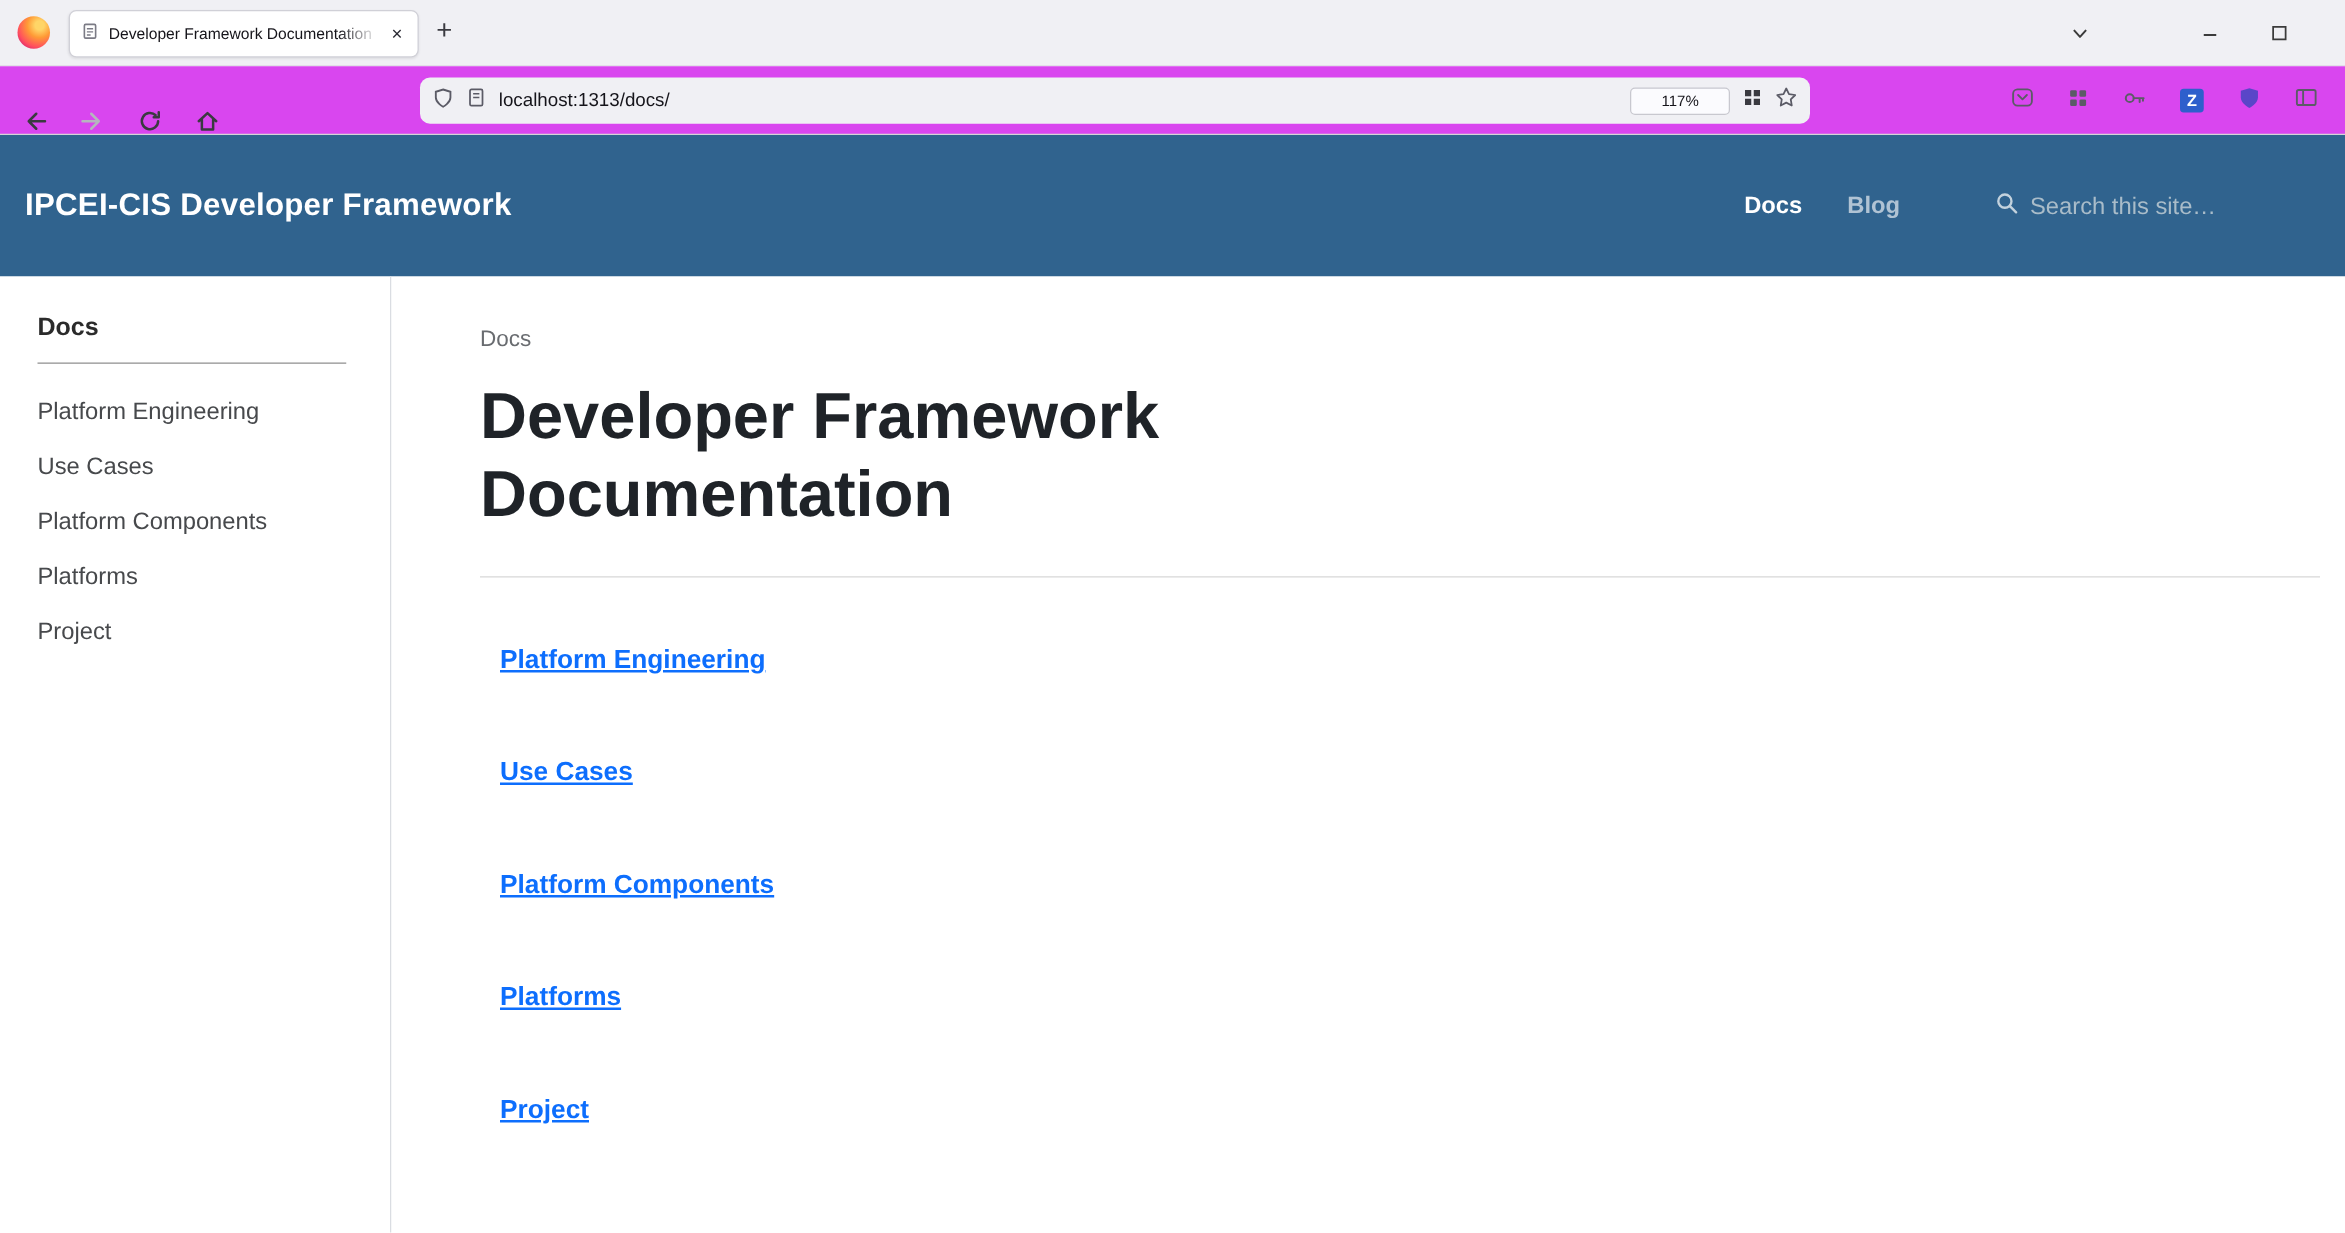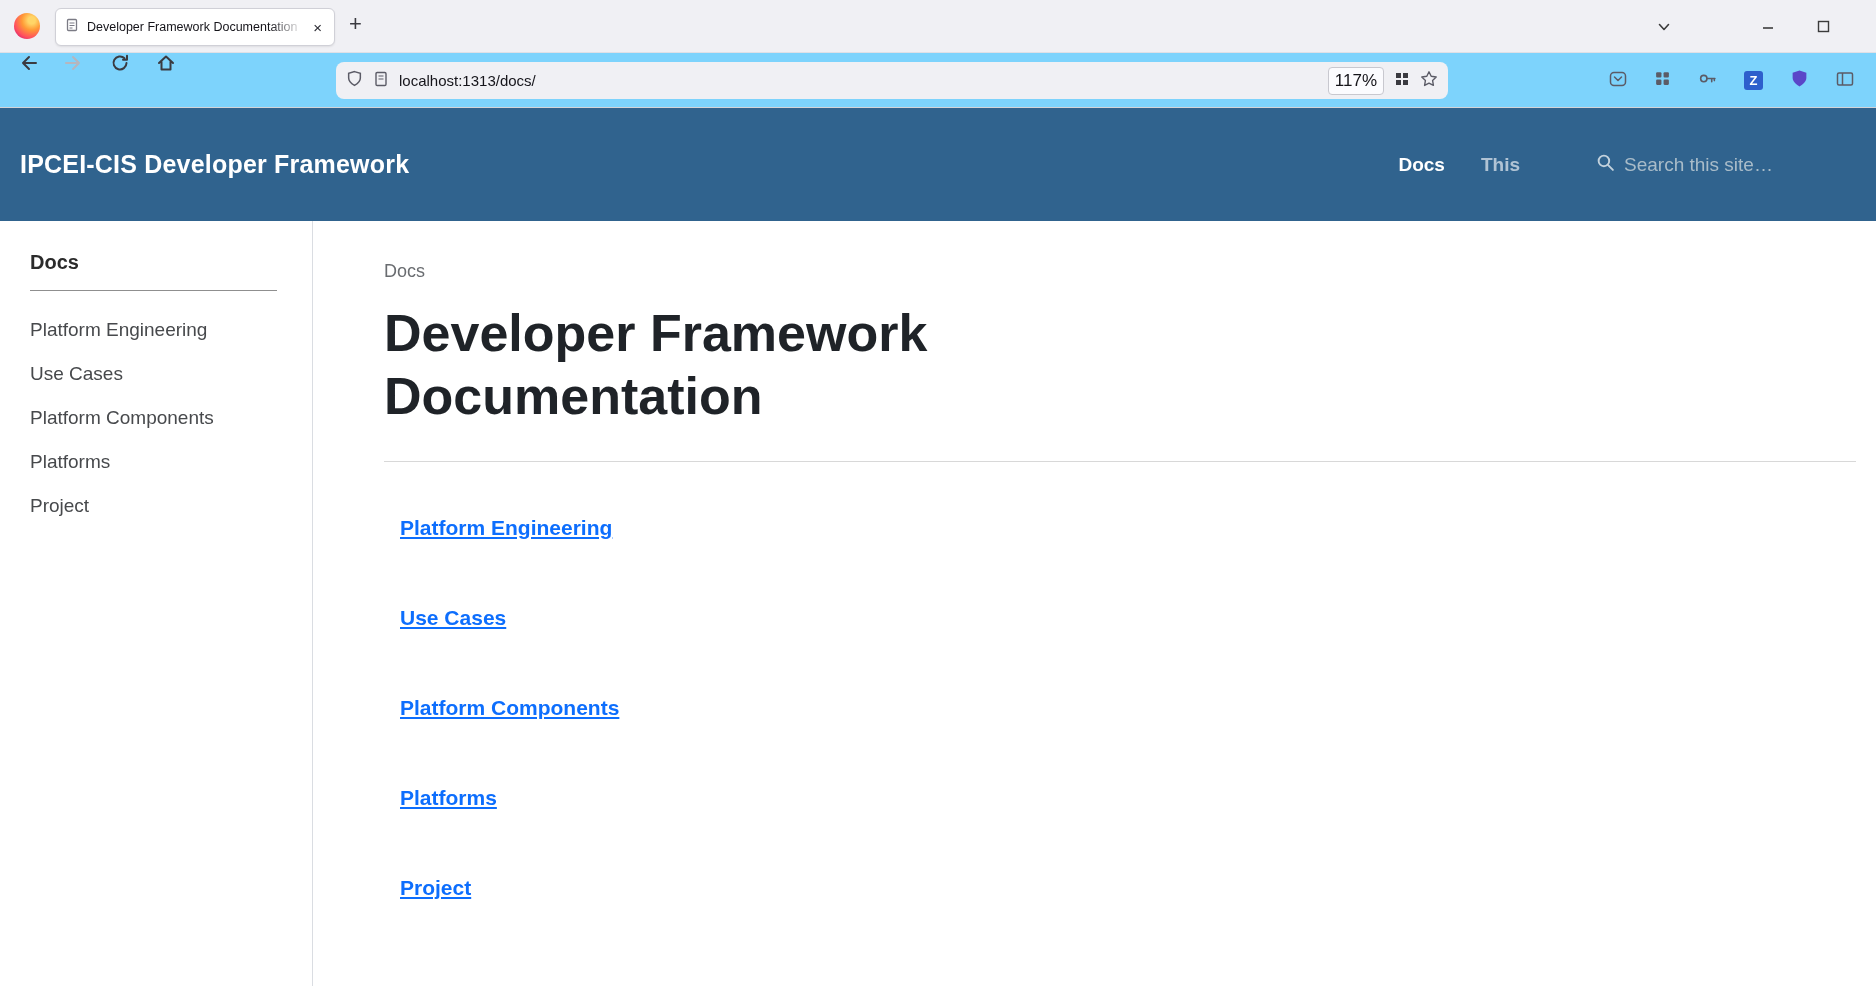--- a/index.html
+++ b/index.html
@@ -15,30 +15,30 @@
          border:1px solid #d0d0d7; border-radius:6px; display:flex; align-items:center;
          padding:0 9px; box-shadow:0 1px 2px rgba(0,0,0,.08); }
   .tab-title { flex:1; margin-left:8px; font-size:12.5px; color:#15141a; white-space:nowrap; overflow:hidden;
                -webkit-mask-image:linear-gradient(to right,#000 82%,transparent 97%);
                mask-image:linear-gradient(to right,#000 82%,transparent 97%); }
   .tab-close { font-size:15px; color:#2b2b33; line-height:1; padding:2px 3px; cursor:default; }
   .newtab { position:absolute; left:349px; top:11px; font-size:22px; font-weight:400; color:#3a3a40; }
   .winbtn { position:absolute; top:0; height:53px; display:flex; align-items:center; }
   .wb-chevron { left:1657px; } .wb-min { left:1761px; } .wb-max { left:1817px; }
 
-  .toolbar { position:relative; height:55px; background:#7dd3fc; border-bottom:1px solid #d4d4d8;
-             display:flex; align-items:flex-start; padding-left:18px; }
+  .toolbar { position:relative; height:55px; background:#d946ef; border-bottom:1px solid #d4d4d8;
+             display:flex; align-items:flex-end; padding-left:18px; }
   .navicons { display:flex; align-items:center; gap:26px; }
   .navicons .ibtn { width:20px; height:20px; display:flex; align-items:center; justify-content:center; }
   .urlbar { position:absolute; left:336px; top:9px; width:1112px; height:37px; background:#f0f0f4;
             border-radius:8px; display:flex; align-items:center; padding:0 10px; gap:10px; }
   .url-text { flex:1; font-size:15px; color:#15141a; white-space:nowrap; }
   .url-text .host { color:#15141a; } .url-text .rest { color:#15141a; }
-  .zoom-badge { font-size:17px; color:#15141a; background:#fbfbfe; border:1px solid #c8c8cf;
-                border-radius:4px; padding:3px 6px; }
+  .zoom-badge { font-size:12px; color:#15141a; background:#fbfbfe; border:1px solid #c8c8cf;
+                border-radius:4px; padding:3px 24px; }
   .rightcluster { position:absolute; right:0; top:0; height:55px; display:flex; align-items:center;
                   gap:27px; padding-right:22px; }
   .zotero { width:19px; height:19px; background:#2e5fcc; border-radius:3px; color:#fff; font-weight:700;
             font-size:13px; display:flex; align-items:center; justify-content:center; }
 
   
   .site-header { height:113px; background:#30638E; display:flex; align-items:center; padding:0 20px; }
   .site-title { color:#fff; font-size:25px; font-weight:700; letter-spacing:.2px; }
   .site-nav { margin-left:auto; display:flex; align-items:center; gap:36px; }
   .nav-link { font-size:19px; font-weight:700; color:#fff; cursor:pointer; }
@@ -194,21 +194,21 @@
           </svg>
       </span>
     </div>
   </div>
 </div>
 
 <header class="site-header">
   <div class="site-title">IPCEI-CIS Developer Framework</div>
   <nav class="site-nav">
     <span class="nav-link">Docs</span>
-    <span class="nav-link muted">This</span>
+    <span class="nav-link muted">Blog</span>
     <div class="searchbox">
       <span>
         <svg width="19" height="19" viewBox="0 0 18 18">
             <circle cx="7.5" cy="7.5" r="5" fill="none" stroke="#c3d2dd" stroke-width="1.8"></circle>
             <line x1="11.5" y1="11.5" x2="16" y2="16" stroke="#c3d2dd" stroke-width="1.8" stroke-linecap="round"></line>
           </svg>
       </span>
       <input type="text" placeholder="Search this site…" style="">
     </div>
   </nav>

